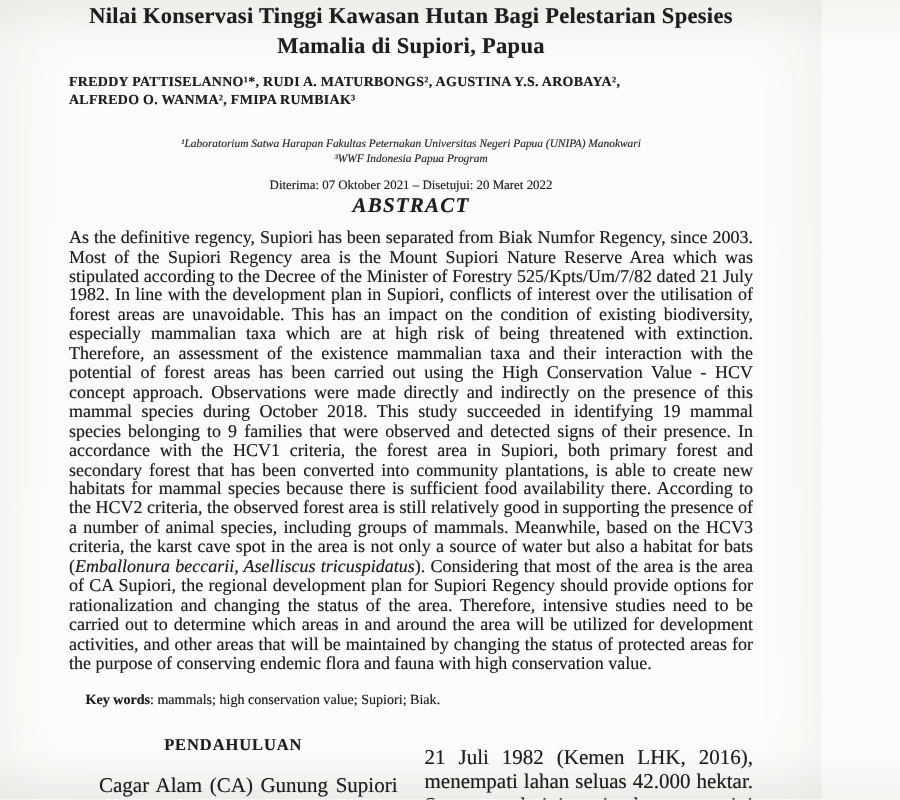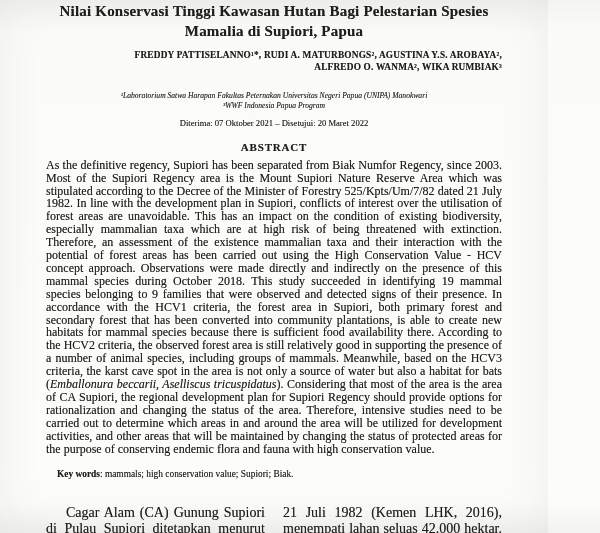--- a/index.html
+++ b/index.html
@@ -14,24 +14,24 @@
   }
   .page {
     box-sizing: border-box;
     width: 548px;
     height: 533px;
     padding: 2px 46px 0 46px;
     box-shadow: inset 0 0 48px rgba(60,55,45,0.07);
     text-shadow: 0 0 0.5px rgba(45,42,38,0.55);
   }
   .title { text-align: center; font-weight: bold; font-size: 15px; line-height: 19.5px; letter-spacing: 0.2px; }
-  .authors { margin-top: 9px; text-align: right; font-weight: bold; font-size: 9.3px; line-height: 11.5px; letter-spacing: 0.2px; }
+  .authors { margin-top: 9px; text-align: left; font-weight: bold; font-size: 9.3px; line-height: 11.5px; letter-spacing: 0.2px; }
   .affiliations { margin-top: 18px; text-align: center; font-style: italic; font-size: 7.6px; line-height: 9.6px; color: #2c2c2c; }
   .meta { margin-top: 8px; text-align: center; font-size: 8.6px; line-height: 11.5px; color: #262626; }
-  .abstract-heading { margin-top: 11px; text-align: center; font-weight: bold; font-size: 11px; letter-spacing: 0.8px; }
+  .abstract-heading { text-align: center; font-weight: bold; font-size: 14px; letter-spacing: 0.8px; font-style: italic; }
   .abstract-body { margin-top: 6px; font-size: 12px; line-height: 12.9px; text-align: justify; }
   .abstract-body .species { font-style: italic; }
   .keywords { margin-top: 4px; font-size: 9.4px; line-height: 12.9px; padding-left: 11px; }
   .keywords b { font-weight: bold; }
   .columns { margin-top: 11px; display: flex; gap: 18px; align-items: flex-start; }
   .col { flex: 1 1 0; }
   .section-heading { text-align: center; font-weight: bold; font-size: 11px; letter-spacing: 0.6px; margin-top: 7px; margin-bottom: 8px; }
   .body-par { font-size: 14px; line-height: 16px; text-align: justify; }
   .indent { text-indent: 20px; }
   .footnote-rule { margin-top: 13px; margin-left: 2px; width: 96%; border: none; border-top: 1.2px solid #3c3c3c; }
@@ -41,40 +41,41 @@
 
 <div class="page">
 
   <div class="title">
     <div>Nilai Konservasi Tinggi Kawasan Hutan Bagi Pelestarian Spesies</div>
     <div>Mamalia di Supiori, Papua</div>
   </div>
 
   <div class="authors">
     <div>FREDDY PATTISELANNO¹*, RUDI A. MATURBONGS², AGUSTINA Y.S. AROBAYA²,</div>
-    <div>ALFREDO O. WANMA², WIKA RUMBIAK³</div>
+    <div>ALFREDO O. WANMA², FMIPA RUMBIAK³</div>
   </div>
 
   <div class="affiliations">
     <div>¹Laboratorium Satwa Harapan Fakultas Peternakan Universitas Negeri Papua (UNIPA) Manokwari</div>
     <div>³WWF Indonesia Papua Program</div>
   </div>
 
   <div class="meta">
     <div>Diterima: 07 Oktober 2021 – Disetujui: 20 Maret 2022</div>
   </div>
 
   <div class="abstract-heading">ABSTRACT</div>
 
   <p class="abstract-body"><span>As the definitive regency, Supiori has been separated from Biak Numfor Regency, since 2003. Most of the Supiori Regency area is the Mount Supiori Nature Reserve Area which was stipulated according to the Decree of the Minister of Forestry 525/Kpts/Um/7/82 dated 21 July 1982. In line with the development plan in Supiori, conflicts of interest over the utilisation of forest areas are unavoidable. This has an impact on the condition of existing biodiversity, especially mammalian taxa which are at high risk of being threatened with extinction. Therefore, an assessment of the existence mammalian taxa and their interaction with the potential of forest areas has been carried out using the High Conservation Value - HCV concept approach. Observations were made directly and indirectly on the presence of this mammal species during October 2018. This study succeeded in identifying 19 mammal species belonging to 9 families that were observed and detected signs of their presence. In accordance with the HCV1 criteria, the forest area in Supiori, both primary forest and secondary forest that has been converted into community plantations, is able to create new habitats for mammal species because there is sufficient food availability there. According to the HCV2 criteria, the observed forest area is still relatively good in supporting the presence of a number of animal species, including groups of mammals. Meanwhile, based on the HCV3 criteria, the karst cave spot in the area is not only a source of water but also a habitat for bats (</span><span class="species">Emballonura beccarii, Aselliscus tricuspidatus</span><span>). Considering that most of the area is the area of CA Supiori, the regional development plan for Supiori Regency should provide options for rationalization and changing the status of the area. Therefore, intensive studies need to be carried out to determine which areas in and around the area will be utilized for development activities, and other areas that will be maintained by changing the status of protected areas for the purpose of conserving endemic flora and fauna with high conservation value.</span></p>
 
   <p class="keywords"><b>Key words</b><span>: mammals; high conservation value; Supiori; Biak.</span></p>
 
   <div class="columns">
     <div class="col">
+      <div class="section-heading">PENDAHULUAN</div>
       <p class="body-par indent">Cagar Alam (CA) Gunung Supiori di Pulau Supiori ditetapkan menurut Surat Keputusan Menteri Kehutanan 248/Kpts/Um/7/82 tanggal</p>
       <hr class="footnote-rule">
     </div>
     <div class="col">
       <p class="body-par">21 Juli 1982 (Kemen LHK, 2016), menempati lahan seluas 42.000 hektar. Secara administrasi kawasan ini terletak di sebelah utara Pulau Biak Numfor. Cagar Alam Gunung Supiori terletak antara koordinat 0°37', 0°47'LS dan 135°49'BT (Gambar 1), yang amat berdekatan dengan Pulau Biak dan hanya dipisahkan oleh sebuah sungai pasang</p>
     </div>
   </div>
 
 </div>
 

